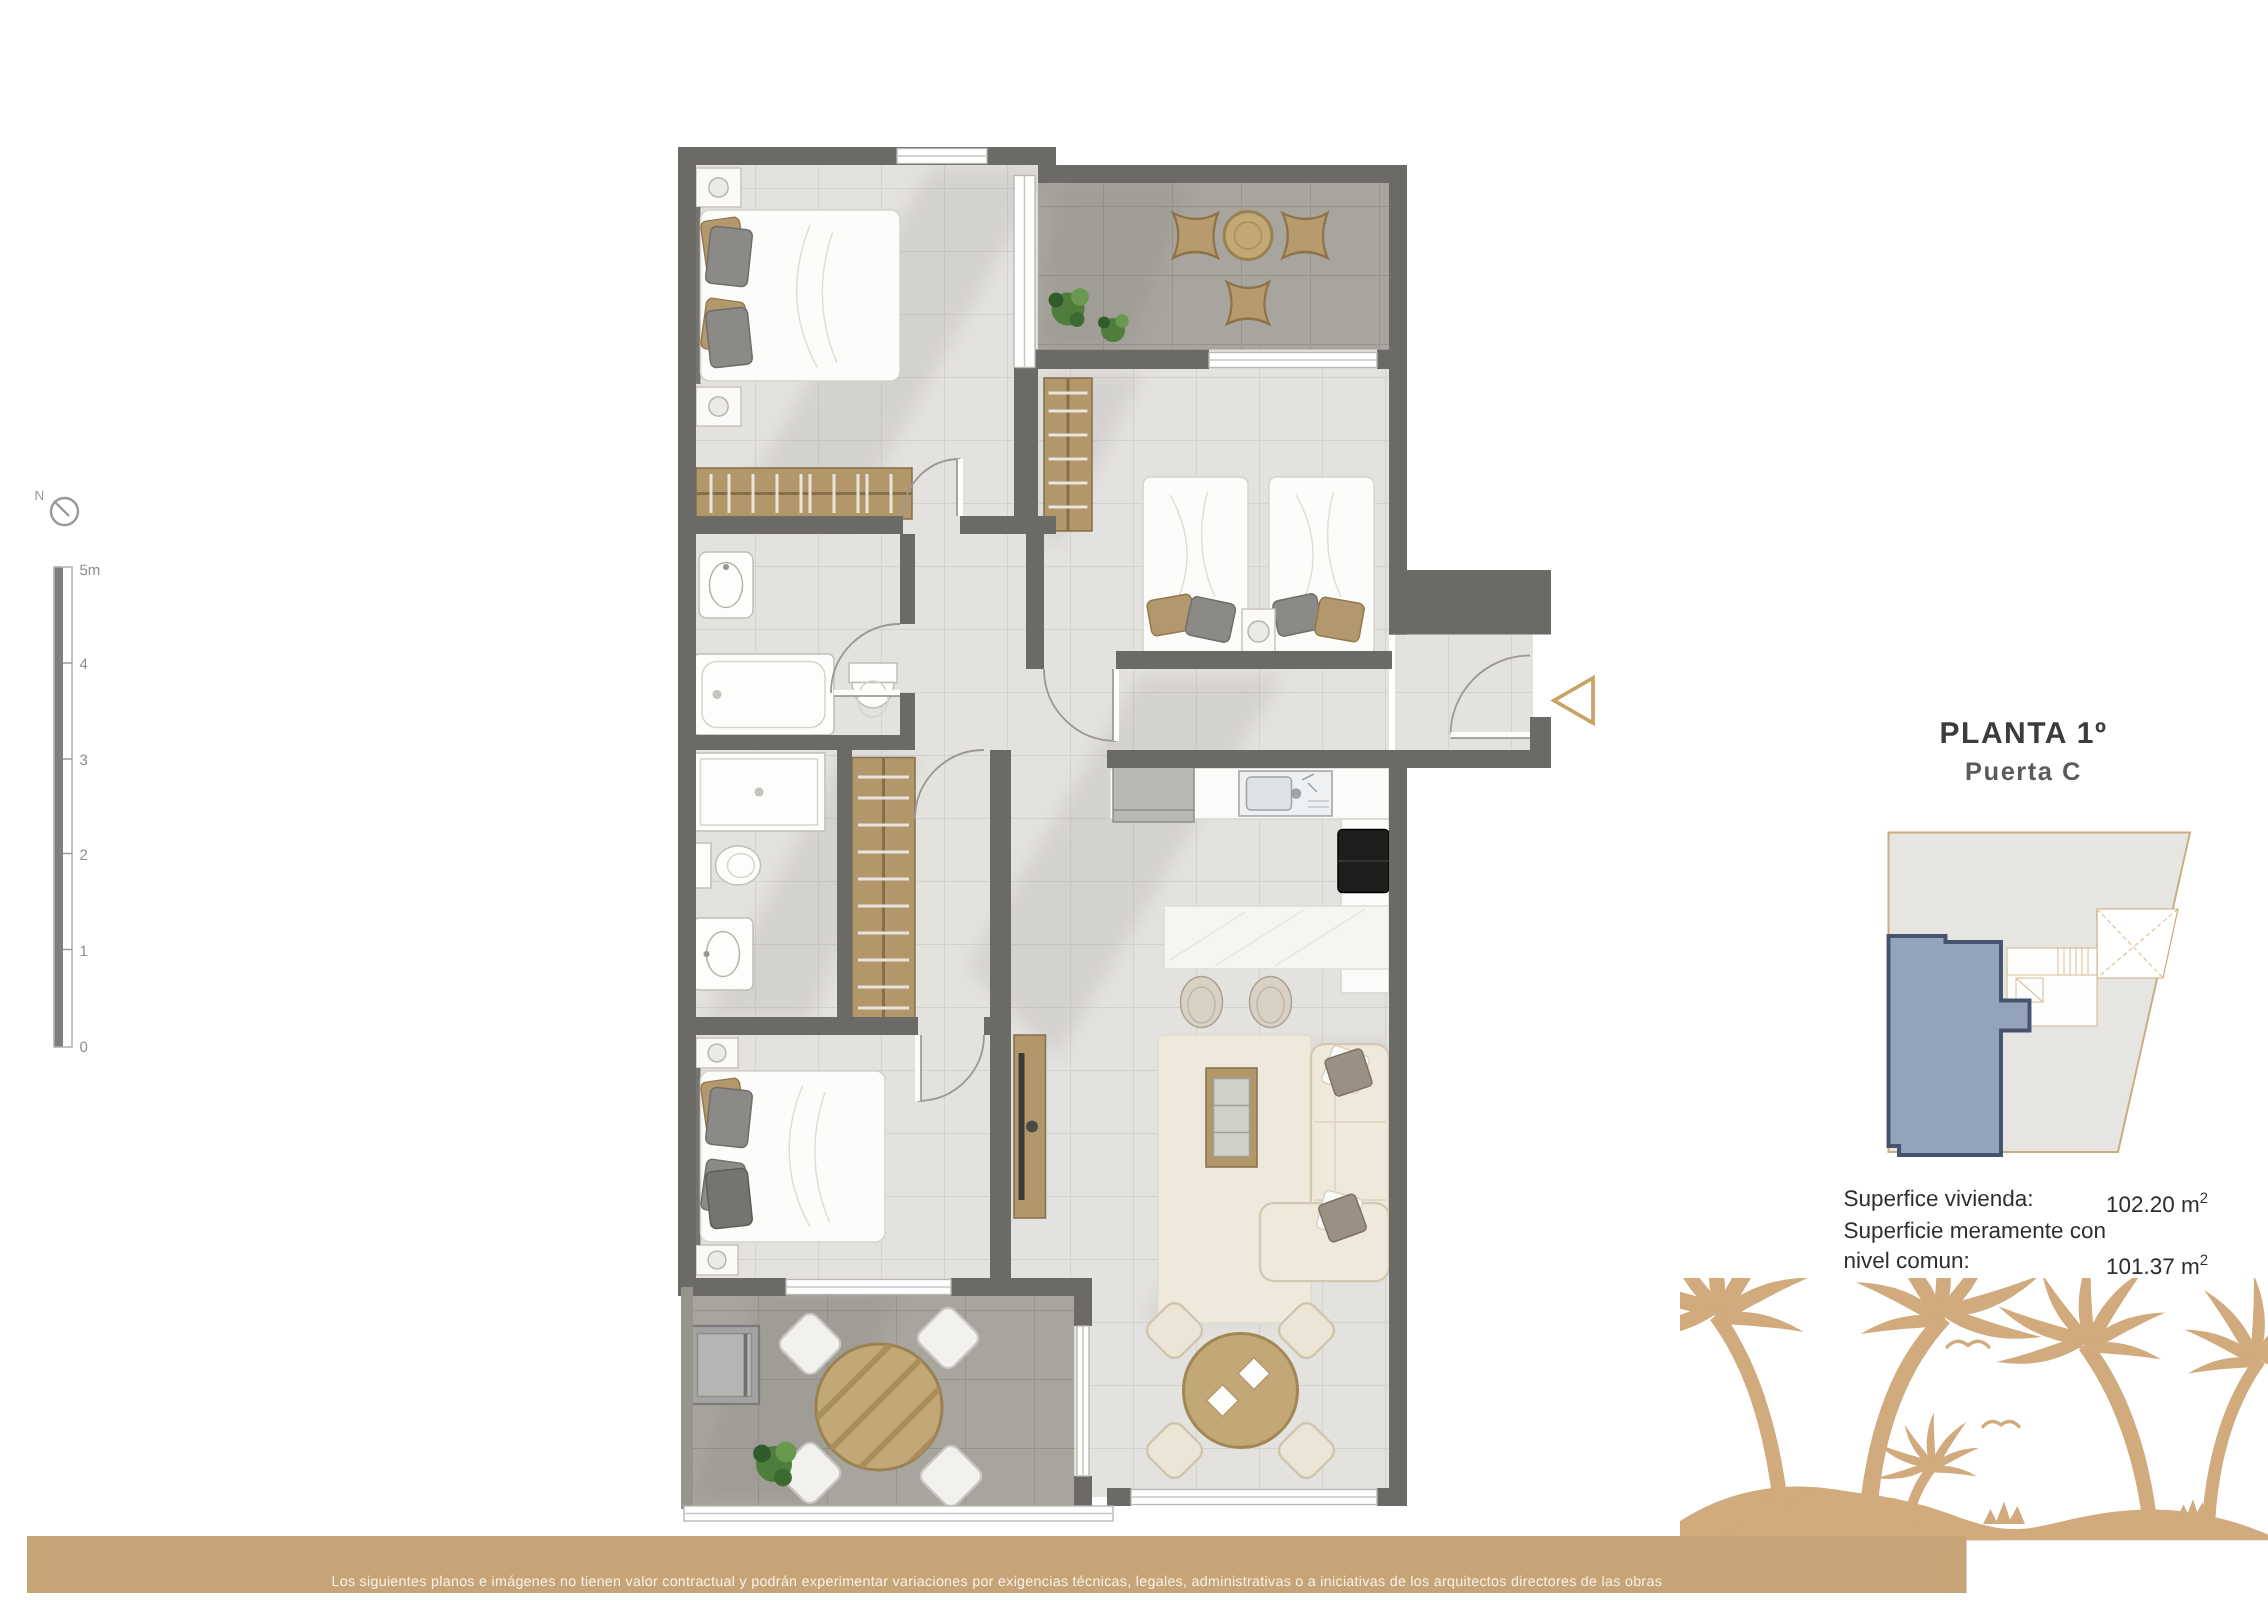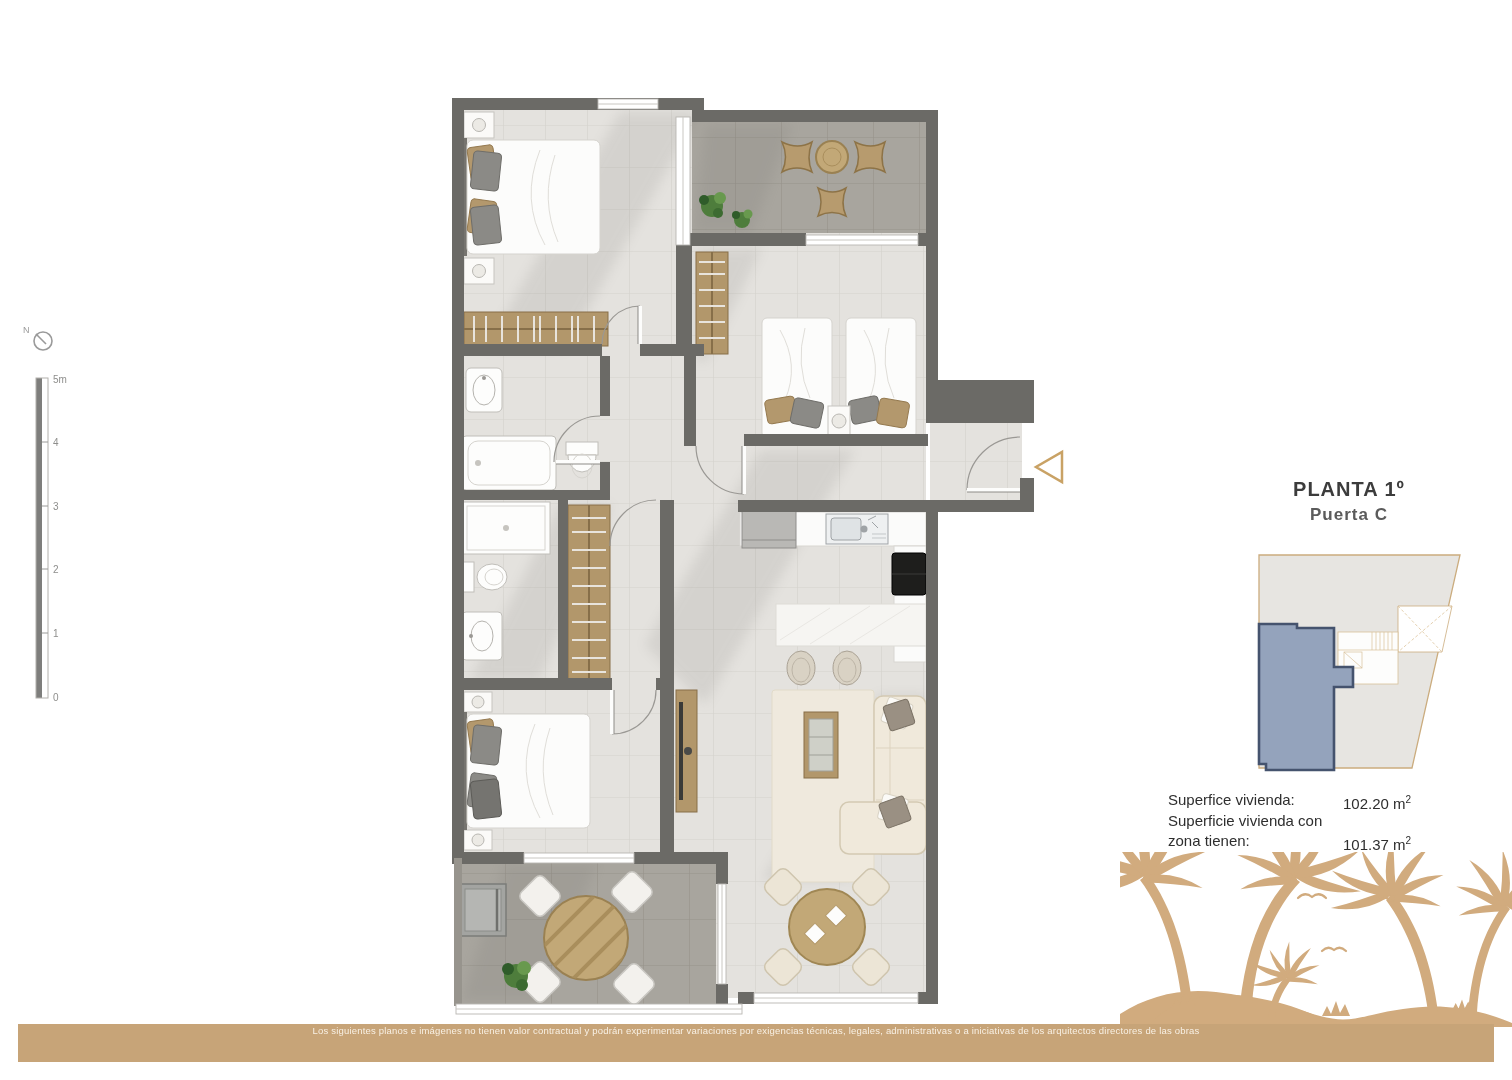--- a/index.html
+++ b/index.html
@@ -11,28 +11,28 @@
   }
   .abs{position:absolute;}
   
   .title-block{left:1229px;top:478px;width:240px;text-align:center;}
   .title-block h1{
     margin:0;font-size:20px;font-weight:bold;letter-spacing:1px;color:#3c3c3c;
   }
   .title-block h2{
     margin:4px 0 0 0;font-size:17px;font-weight:bold;letter-spacing:1px;color:#5b5b5b;
   }
-  .areas{left:1168px;top:790px;width:260px;font-size:15px;line-height:20.5px;color:#2e2e2e;}
+  .areas{left:1229px;top:790px;width:260px;font-size:15px;line-height:20.5px;color:#2e2e2e;}
   .areas .row{position:relative;}
   .areas .val{position:absolute;left:175px;top:0;white-space:nowrap;}
   .areas sup{font-size:10px;}
   
   .footer-bar{
-    left:18px;top:1024px;width:1476px;height:38px;background:#c7a478;
-    display:flex;flex-direction:column;justify-content:flex-start;text-align:center;
+    left:18px;top:1024px;width:1293px;height:38px;background:#c7a478;
+    display:flex;flex-direction:column;justify-content:flex-end;text-align:center;
     font-size:9.5px;line-height:14px;color:rgba(255,251,243,0.88);letter-spacing:.2px;
   }
   svg text{font-family:"Liberation Sans", sans-serif;}
 </style>
 </head>
 <body>
 
 <svg class="abs" style="left:18px;top:318px" width="74" height="392" viewBox="18 318 74 392">
   <g>
     <text x="23" y="333" font-size="9" fill="#9a9a9a">N</text>
@@ -434,24 +434,24 @@
   </g>
   <path d="M1259,624 L1297,624 L1297,628 L1334,628 L1334,667 L1353,667 L1353,687 L1334,687 L1334,770 L1266,770 L1266,764 L1259,764 Z" fill="#94a3bc" stroke="#45536e" stroke-width="2.6" stroke-linejoin="miter"></path>
 </svg>
 
 <div class="abs areas">
   <div class="row">
     <span>Superfice vivienda:</span>
     <span class="val"><span>102.20</span> <span>m</span><sup>2</sup></span>
   </div>
   <div class="row">
-    <span>Superficie vivienda con</span>
+    <span>Superficie meramente con</span>
   </div>
   <div class="row">
-    <span>zona tienen:</span>
+    <span>nivel comun:</span>
     <span class="val"><span>101.37</span> <span>m</span><sup>2</sup></span>
   </div>
 </div>
 
 <svg class="abs" style="left:1120px;top:852px" width="392" height="175" viewBox="1120 852 392 175">
   <defs>
     <path id="frond" d="M0,0 Q22,-18 54,-16 Q28,-7 2,6 Z"></path>
     <g id="crown">
       <use href="#frond" transform="rotate(-175) scale(1.05)"></use>
       <use href="#frond" transform="rotate(-140) scale(1.1)"></use>

